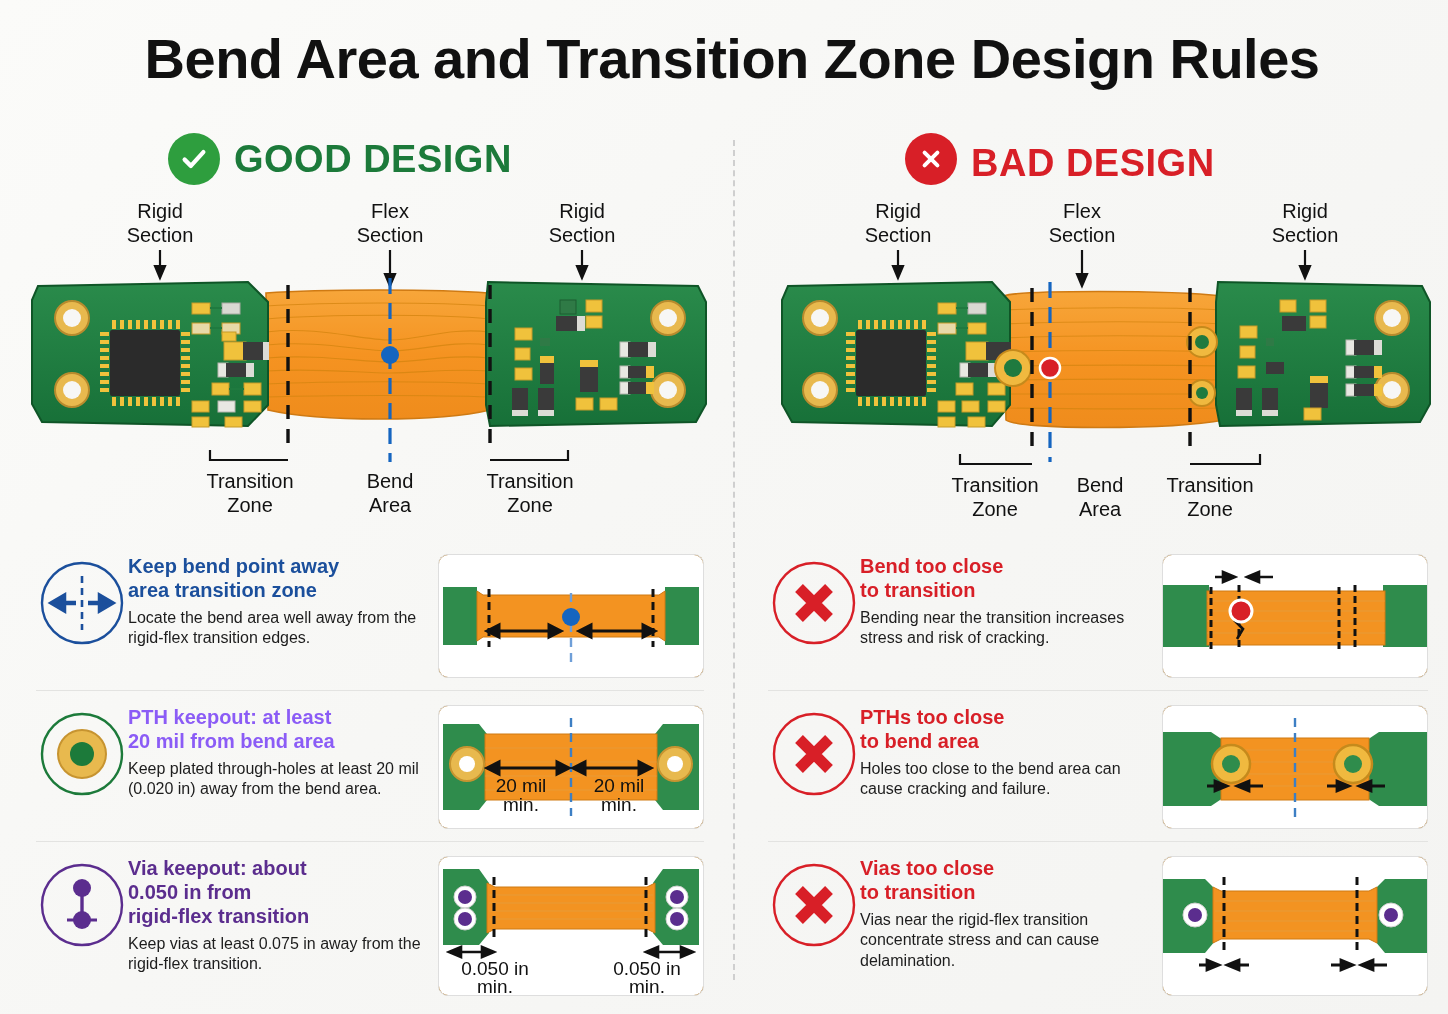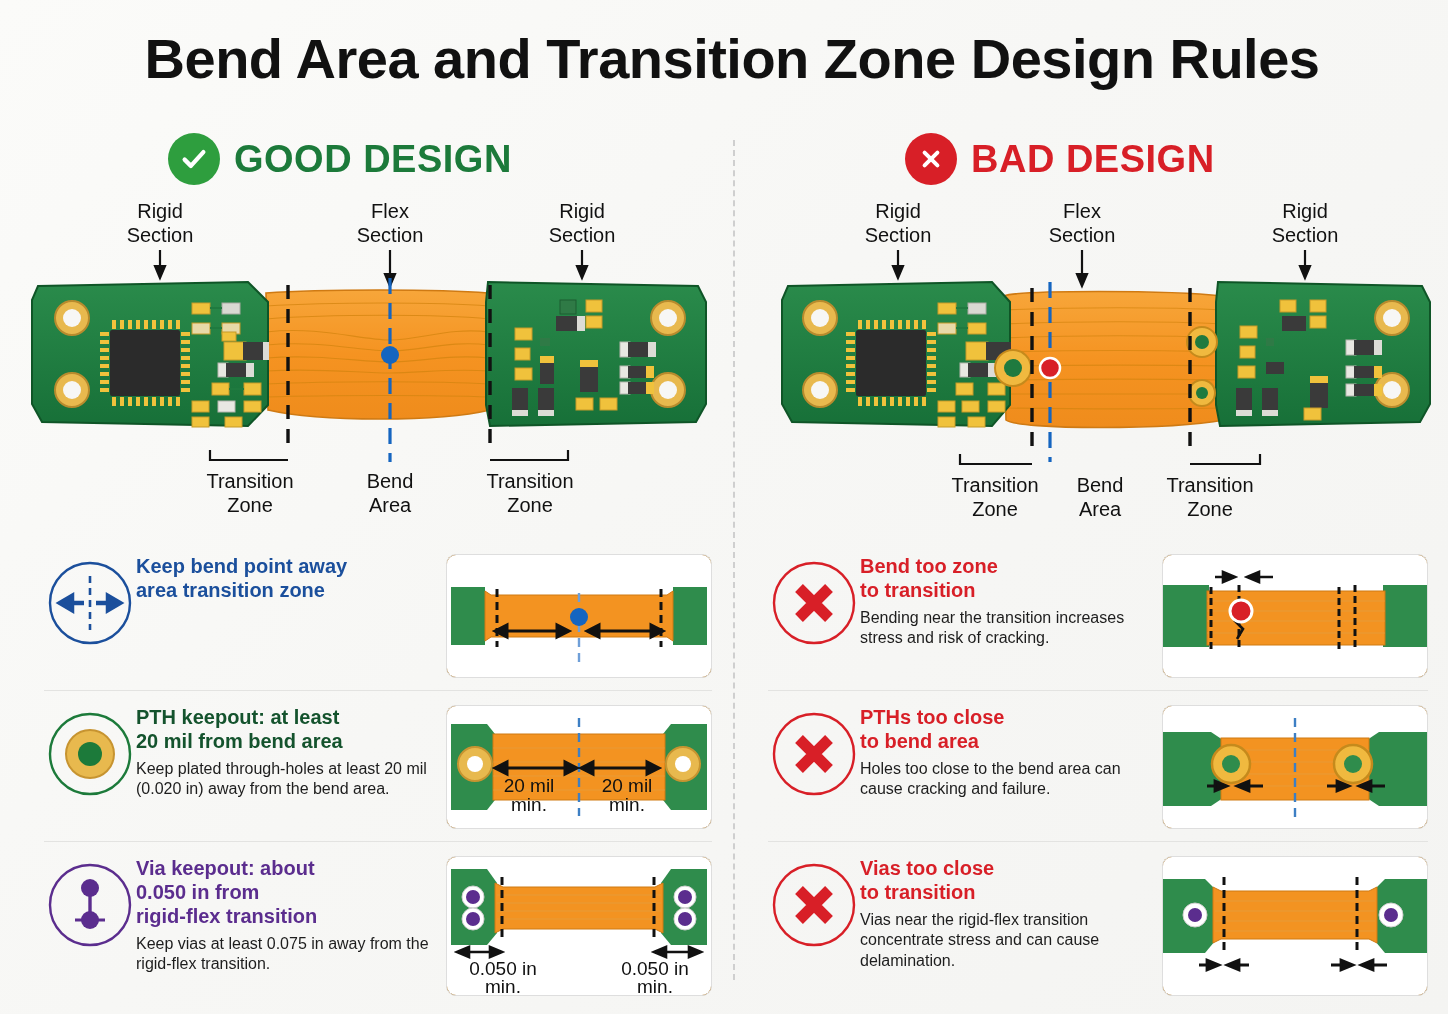--- a/index.html
+++ b/index.html
@@ -51,21 +51,21 @@
     display: flex; align-items: flex-start;
     padding: 14px 0 12px 0;
     border-top: 1px solid #e3e3e1;
   }
   .rule-row:first-child { border-top: none; }
   .rule-icon { width: 92px; flex: 0 0 92px; display: flex; justify-content: center; padding-top: 6px; }
   .rule-text { flex: 1 1 auto; padding-right: 10px; }
   .rule-title { font-size: 20px; font-weight: bold; line-height: 1.2; margin-bottom: 6px; }
   .rule-desc  { font-size: 16px; line-height: 1.28; color: #1d1d1d; }
   .t-blue   { color: #1b4f9c; }
-  .t-green  { color: #14532d; }
+  .t-green  { color: #8b5cf6; }
   .t-purple { color: #5b2d8e; }
   .t-red    { color: #d81f27; }
   .thumb {
     flex: 0 0 auto; width: 266px; height: 124px;
     background: #a16207; border: 1px solid #dedede; border-radius: 10px;
     overflow: hidden;
   }
   .thumb.tall { height: 140px; }
   .thumb svg { display: block; }
 </style>
@@ -80,21 +80,21 @@
 
   <div class="col-header" style="left:168px; top:133px;">
     <div class="badge badge-good">
       <svg width="30" height="30" viewBox="0 0 24 24" aria-hidden="true">
         <path d="M4.5 12.5 L9.5 17.5 L19.5 6.5" fill="none" stroke="#ffffff" stroke-width="3.4" stroke-linecap="round" stroke-linejoin="round"></path>
       </svg>
     </div>
     <div class="ctitle good-text">GOOD DESIGN</div>
   </div>
 
-  <div class="col-header" style="left:905px; top:133px;">
+  <div class="col-header" style="left:905px; top:133px;align-items:flex-end;">
     <div class="badge badge-bad">
       <svg width="28" height="28" viewBox="0 0 24 24" aria-hidden="true">
         <path d="M6.5 6.5 L17.5 17.5 M17.5 6.5 L6.5 17.5" fill="none" stroke="#ffffff" stroke-width="3.4" stroke-linecap="round"></path>
       </svg>
     </div>
     <div class="ctitle bad-text">BAD DESIGN</div>
   </div>
 
   <div class="diagram" style="left:20px; top:190px;">
     <svg width="690" height="345" viewBox="0 0 690 345">
@@ -426,40 +426,41 @@
         <text x="225" y="302">Transition</text>
         <text x="225" y="326">Zone</text>
         <text x="330" y="302">Bend</text>
         <text x="330" y="326">Area</text>
         <text x="440" y="302">Transition</text>
         <text x="440" y="326">Zone</text>
       </g>
     </svg>
   </div>
 
-  <div class="rules" style="left:44px; top:540px; width:668px;">
+  <div class="rules" style="left:36px; top:540px; width:668px;">
 
     <div class="rule-row">
       <div class="rule-icon">
         <svg width="86" height="86" viewBox="0 0 86 86">
           <circle cx="43" cy="43" r="40" fill="none" stroke="#1b4f9c" stroke-width="2.4"></circle>
           <line x1="43" y1="16" x2="43" y2="70" stroke="#1b4f9c" stroke-width="2.6" stroke-dasharray="7 5"></line>
           <g stroke="#1b4f9c" stroke-width="4.5" fill="#1b4f9c">
             <line x1="20" y1="43" x2="37" y2="43"></line>
               <polygon points="13,43 25,36 25,50"></polygon>
             <line x1="49" y1="43" x2="66" y2="43"></line>
               <polygon points="73,43 61,36 61,50"></polygon>
           </g>
         </svg>
       </div>
       <div class="rule-text">
         <div class="rule-title t-blue">
           <span>Keep bend point away</span><br>
           <span>area transition zone</span>
         </div>
+        <div class="rule-desc">Locate the bend area well away from the rigid-flex transition edges.</div>
       </div>
       <div class="thumb">
         <svg width="264" height="122" viewBox="0 0 264 122">
           <rect x="0" y="0" width="264" height="122" fill="#ffffff"></rect>
           <rect x="4" y="32" width="34" height="58" fill="#2f8c4c"></rect>
           <rect x="226" y="32" width="34" height="58" fill="#2f8c4c"></rect>
           <path d="M38,36 L44,40 L220,40 L226,36 L226,86 L220,82 L44,82 L38,86 Z" fill="#f39321" stroke="#cf7a13"></path>
           <line x1="50" y1="34" x2="50" y2="92" stroke="#111" stroke-width="3" stroke-dasharray="8 5"></line>
           <line x1="214" y1="34" x2="214" y2="92" stroke="#111" stroke-width="3" stroke-dasharray="8 5"></line>
           <line x1="132" y1="38" x2="132" y2="112" stroke="#6f9fd8" stroke-width="2.4" stroke-dasharray="9 6"></line>
@@ -589,21 +590,21 @@
 
     <div class="rule-row">
       <div class="rule-icon">
         <svg width="86" height="86" viewBox="0 0 86 86">
           <circle cx="43" cy="43" r="40" fill="none" stroke="#d81f27" stroke-width="2.4"></circle>
           <path d="M28,28 L58,58 M58,28 L28,58" stroke="#d81f27" stroke-width="11" stroke-linecap="butt"></path>
         </svg>
       </div>
       <div class="rule-text">
         <div class="rule-title t-red">
-          <span>Bend too zone</span><br>
+          <span>Bend too close</span><br>
           <span>to transition</span>
         </div>
         <div class="rule-desc">Bending near the transition increases stress and risk of cracking.</div>
       </div>
       <div class="thumb">
         <svg width="264" height="122" viewBox="0 0 264 122">
           <rect x="0" y="0" width="264" height="122" fill="#ffffff"></rect>
           <rect x="0" y="30" width="46" height="62" fill="#2f8c4c"></rect>
           <rect x="220" y="30" width="44" height="62" fill="#2f8c4c"></rect>
           <rect x="44" y="36" width="178" height="54" fill="#f39321" stroke="#cf7a13"></rect>

